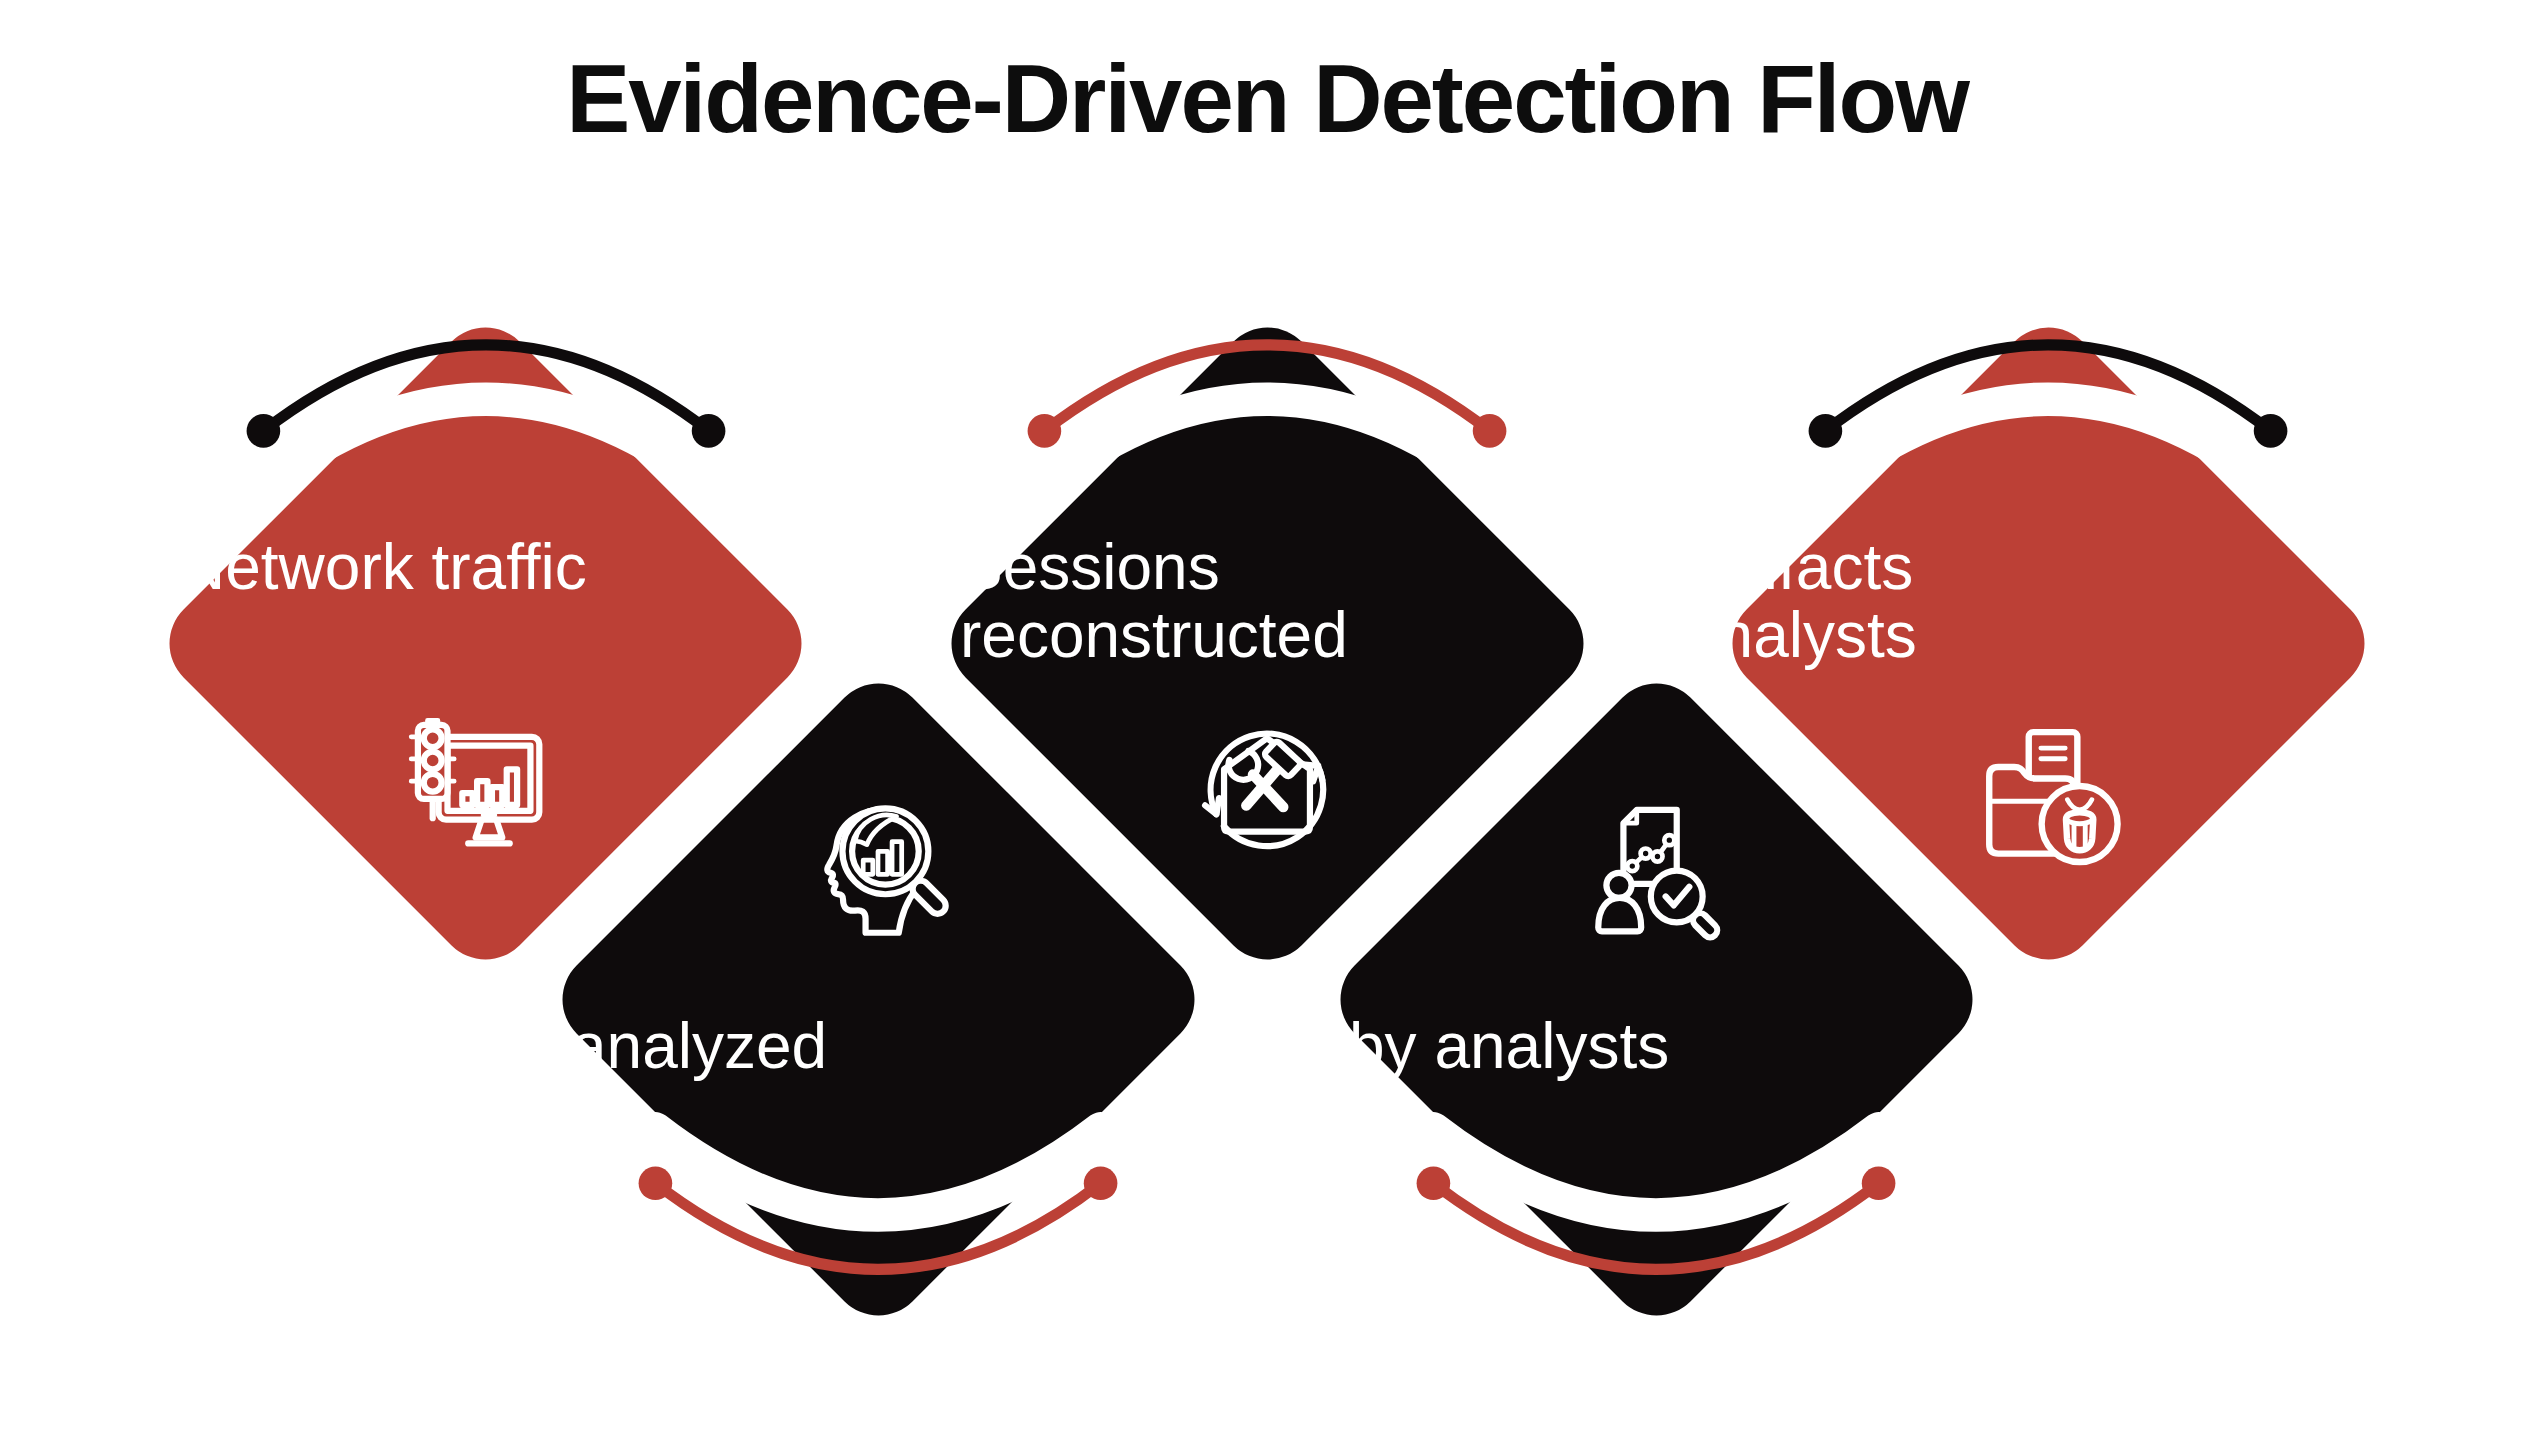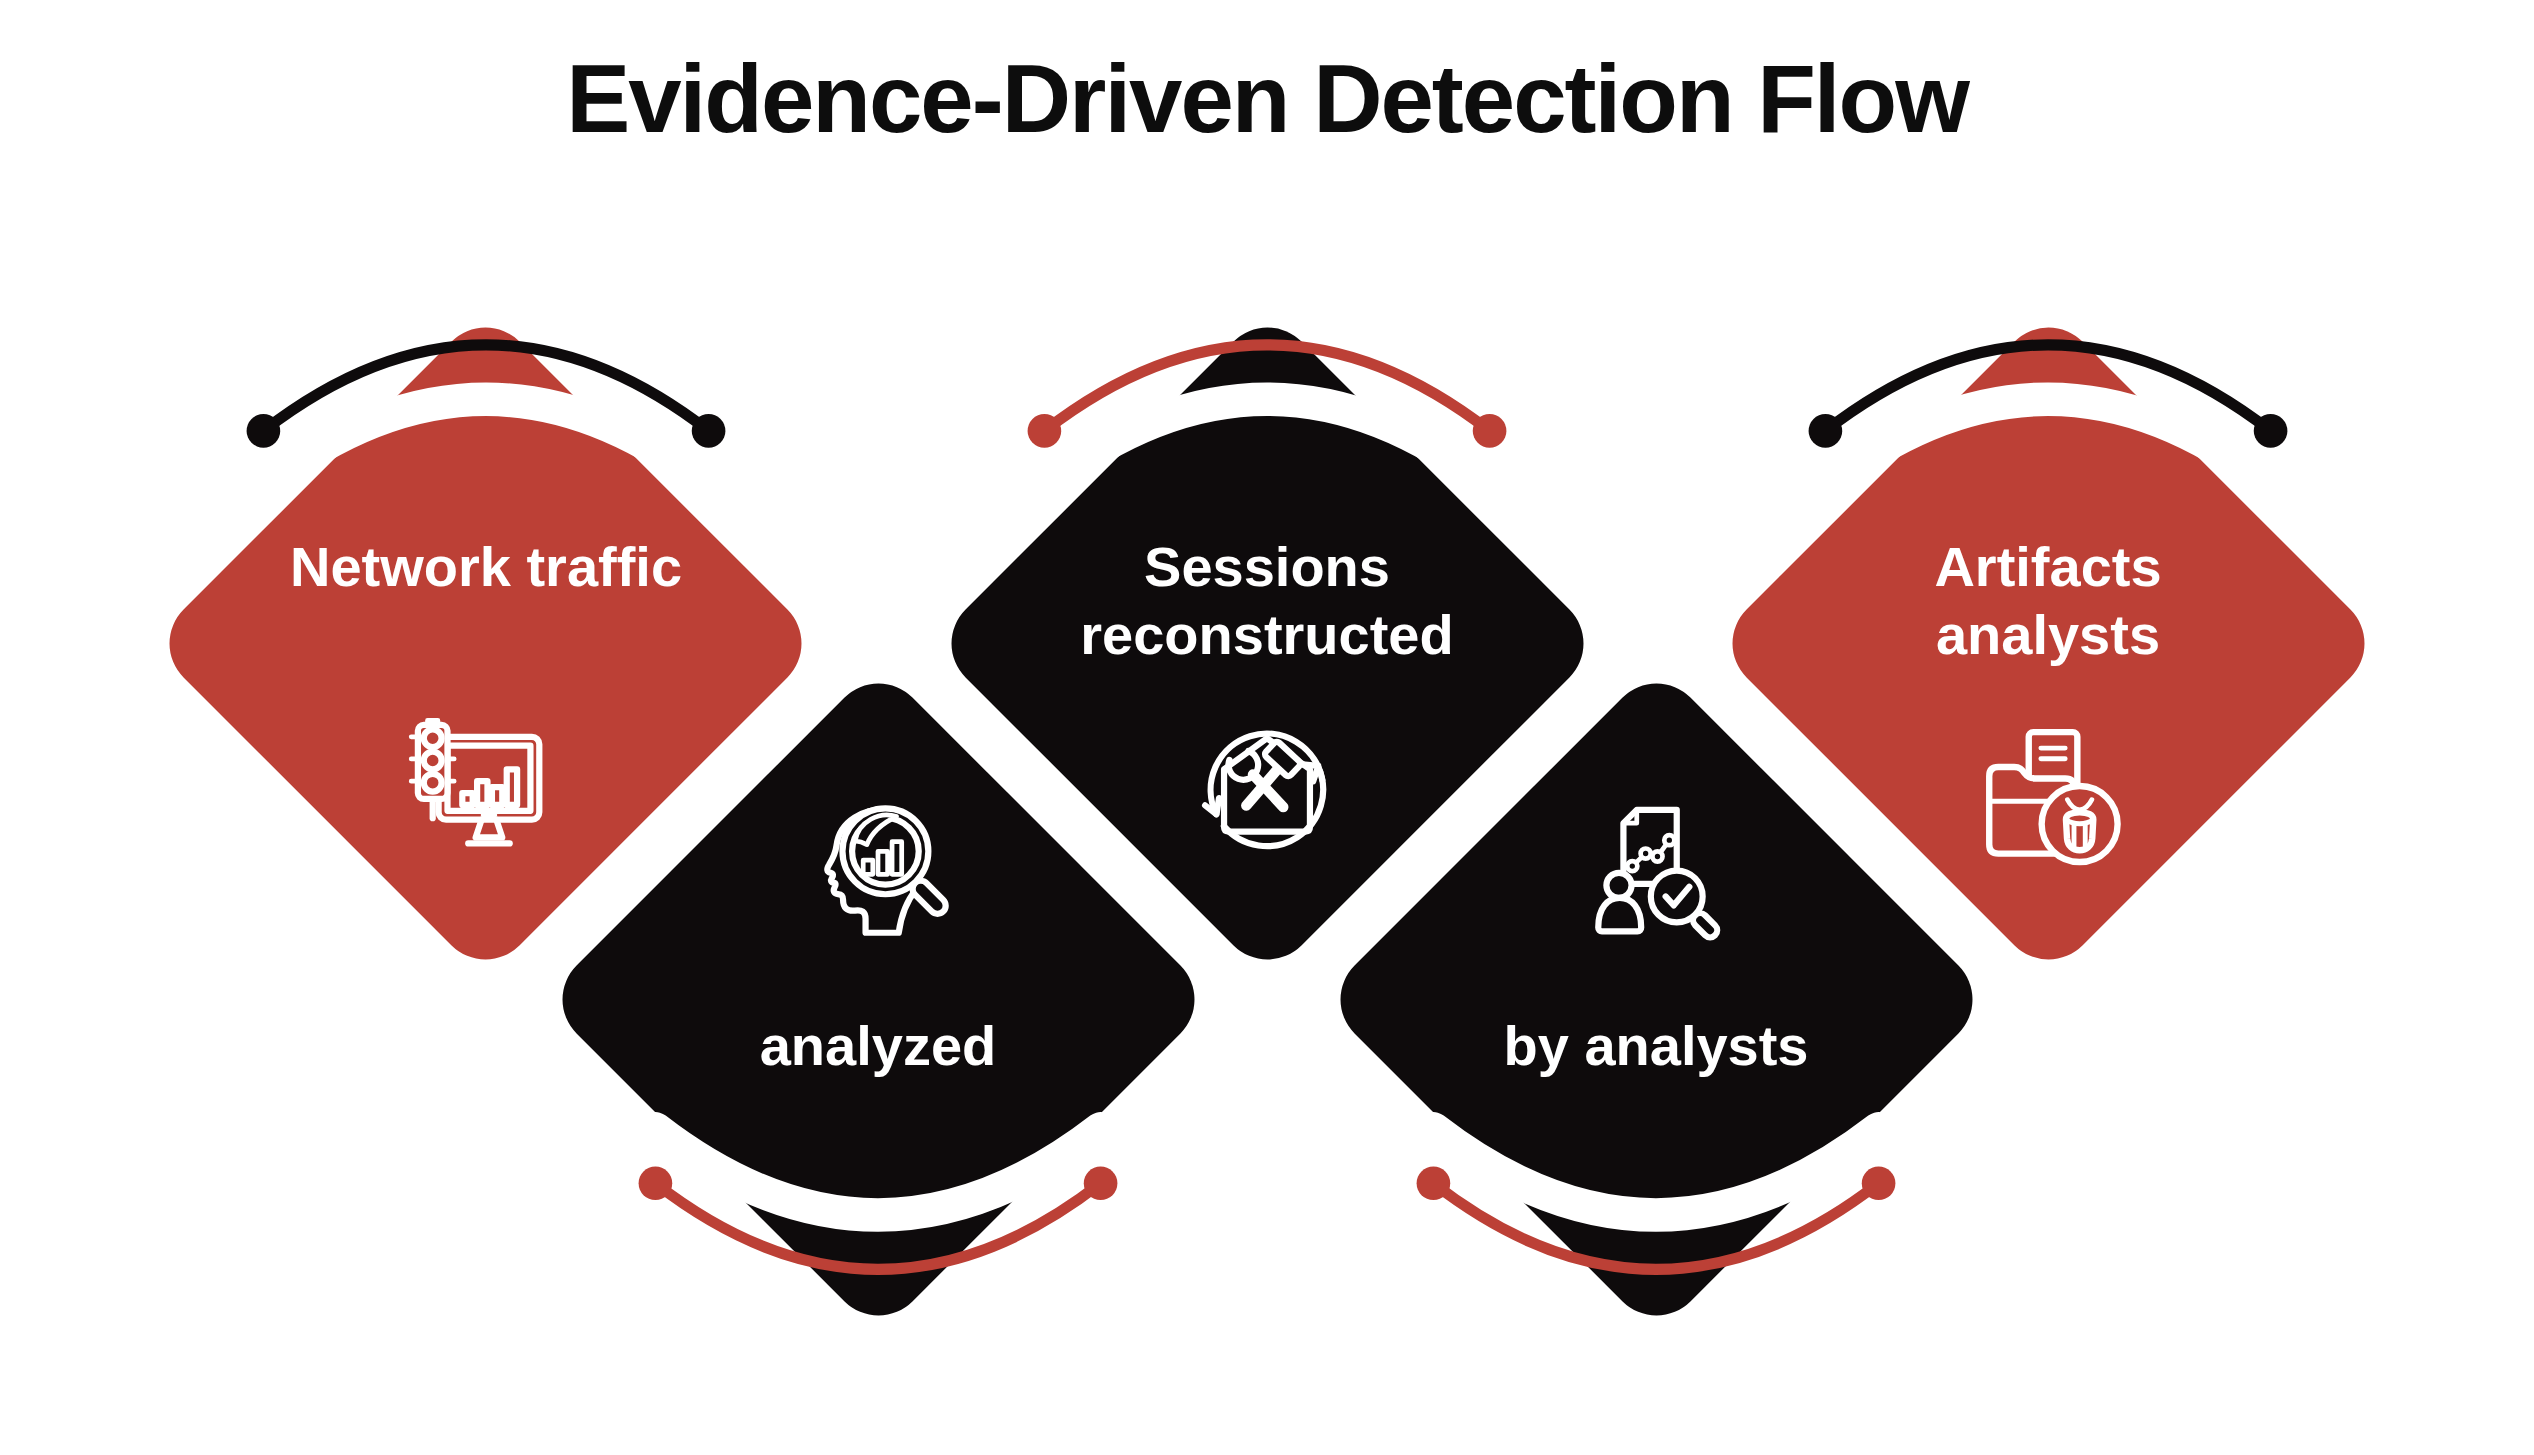--- a/index.html
+++ b/index.html
@@ -8,22 +8,22 @@
   html,body{margin:0;padding:0;}
   body{width:2534px;height:1455px;background:var(--background);overflow:hidden;
        font-family:"Liberation Sans", sans-serif;}
   .stage{position:absolute;left:0;top:0;width:2534px;height:1410px;}
   .title{position:absolute;left:0;top:44px;width:2534px;text-align:center;
          font-size:96px;font-weight:700;letter-spacing:-2px;color:var(--title_color);}
   .step{position:absolute;left:0;top:0;}
   .diamond{position:absolute;width:475px;height:475px;border-radius:48px;transform:rotate(45deg);}
   .diamond.red{background:var(--red);}
   .diamond.black{background:var(--black);}
-  .label{position:absolute;width:614px;text-align:center;color:var(--label_color);
-         font-size:56px;font-weight:700;line-height:68px;letter-spacing:0;}
+  .label{position:absolute;width:614px;text-align:left;color:var(--label_color);
+         font-size:64px;font-weight:400;line-height:68px;letter-spacing:0;}
   svg{position:absolute;overflow:visible;display:block;}
   
   .band{fill:none;stroke:#fff;stroke-width:34;stroke-linecap:round;}
   .cord{fill:none;stroke-width:11;stroke-linecap:round;}
   .cord.c-black{stroke:var(--black);} .cord.c-red{stroke:var(--red);}
   .dot.c-black{fill:var(--black);} .dot.c-red{fill:var(--red);}
   
   .ln{fill:none;stroke:#fff;stroke-width:4.2;stroke-linecap:round;stroke-linejoin:round;}
   .th{stroke-width:3.2;}
   .thick{stroke-width:7;}
@@ -145,21 +145,21 @@
     <svg style="left:1379px;top:1119px;" width="554" height="277" viewBox="0 0 560 280">
       <path class="band" d="M55 10 Q280 184 505 10"></path>
       <path class="cord c-red" d="M55 65 Q280 239 505 65"></path>
       <circle class="dot c-red" cx="55" cy="65" r="17"></circle>
       <circle class="dot c-red" cx="505" cy="65" r="17"></circle>
     </svg>
   </div>
 
   <div class="step">
     <div class="diamond red" style="left:1811px;top:406px;"></div>
-    <div class="label" style="left:1741px;top:533px;">
+    <div class="label" style="left:1682px;top:533px;">
       <div>Artifacts</div>
       <div>analysts</div>
     </div>
     <svg style="left:1971px;top:723px;" width="158" height="158" viewBox="0 0 104 104">
       <g class="ln">
         <rect x="38" y="6" width="32" height="44" rx="3"></rect>
         <path class="th" d="M46 16.5 H62 M46 23.5 H62"></path>
         <path class="fr" d="M12 35 C12 31 14 29 18 29 L28.5 29 C32 29 33.4 30.6 35.2 33 C37 35.4 38.6 36.5 42 36.5 L62 36.5 C66 36.5 68 38.5 68 42.5 L68 80 C68 84 66 86 62 86 L18 86 C14 86 12 84 12 80 Z"></path>
         <path class="th" d="M12 51.5 H68"></path>
         <circle class="fr" cx="71.5" cy="66.5" r="25"></circle>

